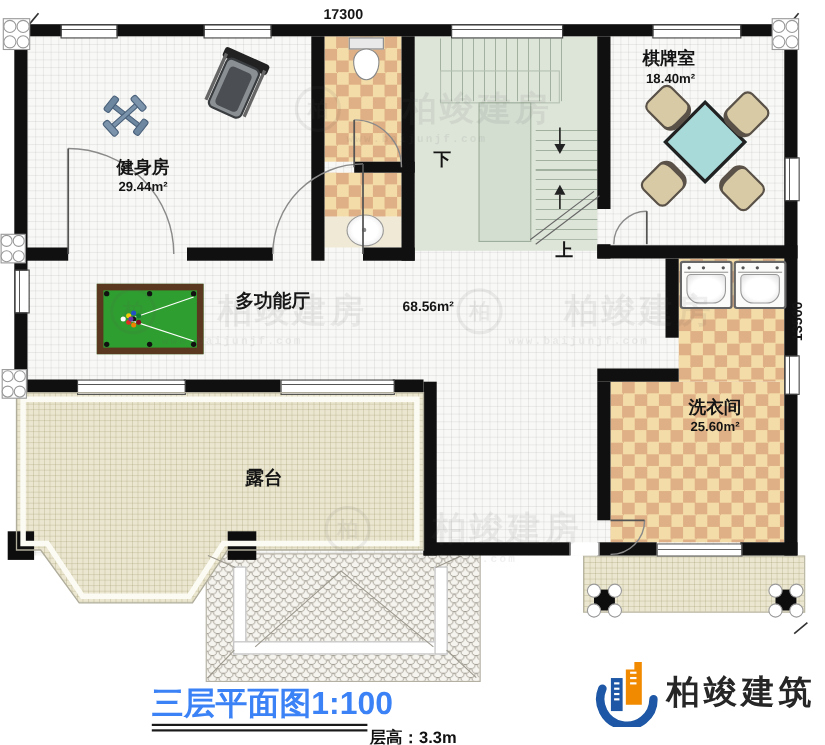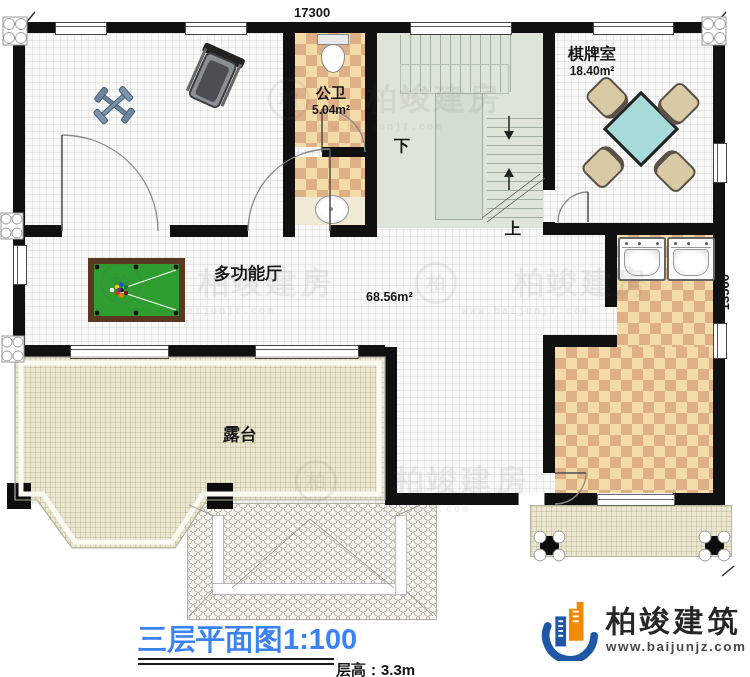--- a/index.html
+++ b/index.html
@@ -266,33 +266,37 @@
         <circle cx="559" cy="537" r="6"></circle>
         <circle cx="540" cy="555" r="6"></circle>
         <circle cx="559" cy="555" r="6"></circle>
       <circle cx="705" cy="537" r="6"></circle>
         <circle cx="724" cy="537" r="6"></circle>
         <circle cx="705" cy="555" r="6"></circle>
         <circle cx="724" cy="555" r="6"></circle>
     </g>
   </svg>
 
-  <div class="lbl" style="left:300px;top:84px;width:62px;font-size:15px;">
-    <div>公卫</div>
-    <div class="area">5.04m²</div>
-  </div>
-  <div class="lbl" style="left:552px;top:44px;width:80px;font-size:16px;text-align:center;">
+  <div class="lbl" style="left:85px;top:143px;width:90px;font-size:16px;">
+    <div>健身房</div>
+    <div class="area">29.44m²</div>
+  </div>
+  <div class="lbl" style="left:552px;top:44px;width:80px;font-size:16px;text-align:right;">
     <div>棋牌室</div>
     <div class="area">18.40m²</div>
   </div>
   <div class="lbl" style="left:214px;top:263px;font-size:17px;">
     <div>多功能厅</div>
   </div>
-  <div class="lbl" style="left:366px;top:290px;font-size:12.5px;">
+  <div class="lbl" style="left:366px;top:272px;font-size:12.5px;">
     <div>68.56m²</div>
+  </div>
+  <div class="lbl" style="left:605px;top:361px;width:90px;font-size:16px;">
+    <div>洗衣间</div>
+    <div class="area">25.60m²</div>
   </div>
   <div class="lbl" style="left:205px;top:424px;width:70px;font-size:17px;">
     <div>露台</div>
   </div>
   <div class="lbl" style="left:394px;top:136px;font-size:16px;">下</div>
   <div class="lbl" style="left:505px;top:219px;font-size:16px;">上</div>
 
   <div class="lbl" style="left:294px;top:5px;font-size:13px;">17300</div>
   <div class="lbl" style="left:707px;top:284px;font-size:13px;transform:rotate(-90deg);">13500</div>
 
@@ -344,17 +348,16 @@
           <rect x="23" y="29" width="5" height="2"></rect>
           <rect x="23" y="34" width="5" height="2"></rect>
           <rect x="23" y="39" width="5" height="2"></rect>
       <rect x="38" y="14" width="6" height="2"></rect>
           <rect x="38" y="19" width="6" height="2"></rect>
           <rect x="38" y="24" width="6" height="2"></rect>
         </g>
     </svg>
     <div>
       <div style="font-size:30px;font-weight:800;letter-spacing:4px;color:#262626;line-height:1.1;">柏竣建筑</div>
-      <div style="font-size:13.5px;font-weight:700;letter-spacing:1.5px;color:#4a4a4a;margin-top:2px;">www.baijunjz.com</div>
     </div>
   </div>
 
 </div>
 
 </body></html>

